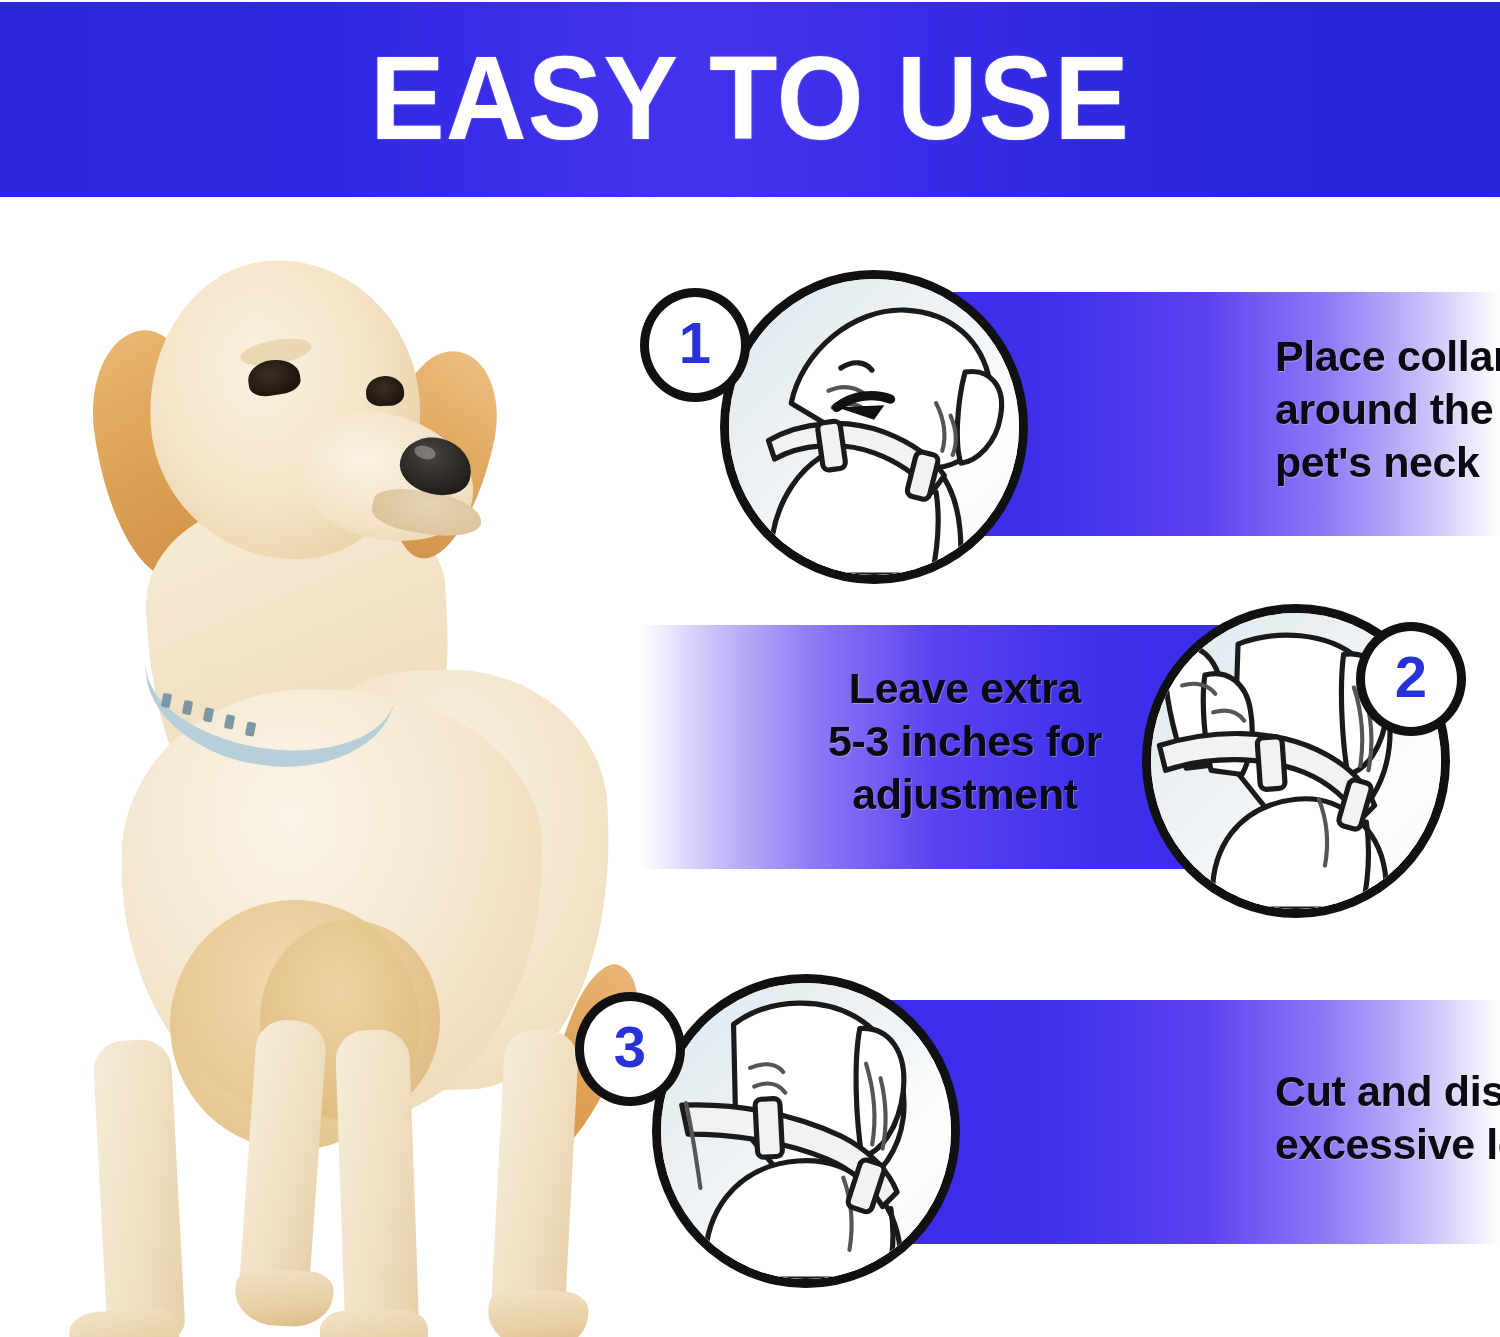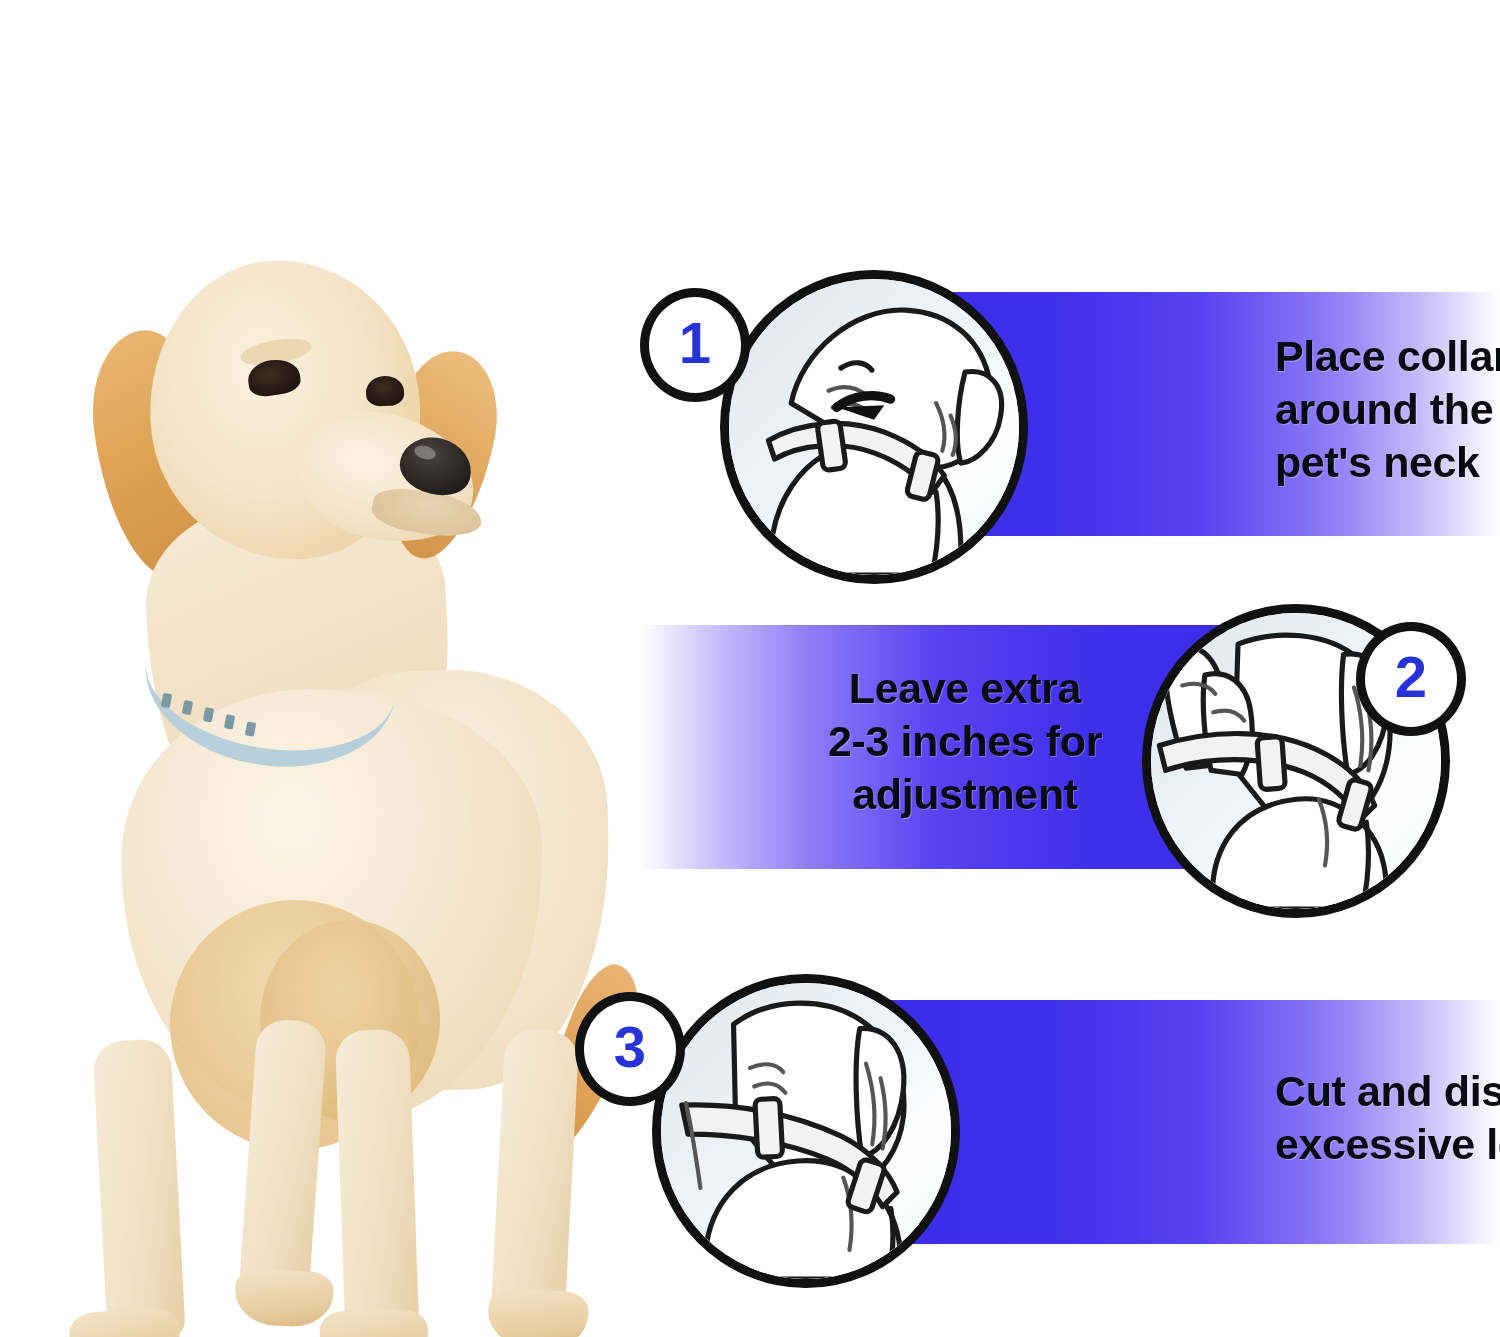--- a/index.html
+++ b/index.html
@@ -297,20 +297,23 @@
   }
   .b-1 { left: 20px; top: 18px; }
   .b-2 { left: 736px; top: 22px; }
   .b-3 { left: -45px; top: 32px; }
 </style>
 </head>
 <body>
 
 <div id="page">
 
+  <div class="banner">
+    <div class="banner-title">EASY TO USE</div>
+  </div>
 
   <div class="photo">
     <div class="dog">
       <div class="fur d-ear-l"></div>
       <div class="fur d-neck"></div>
       <div class="fur d-body"></div>
       <div class="fur d-chest"></div>
       <div class="fur d-haunch"></div>
       <div class="fur d-haunch2"></div>
       <div class="fur d-tail"></div>
@@ -377,21 +380,21 @@
         </g>
         <path d="M200 206 C204 232, 202 258, 196 286" fill="none" stroke="#1a1a1a" stroke-width="5" stroke-linecap="round"></path>
       </svg>
     </div>
     <div class="badge b-1">1</div>
   </div>
 
   <div class="step step-2">
     <div class="bar bar-rtl"></div>
     <div class="caption cap-2">Leave extra
-2-3 inches for
+5-3 inches for
 adjustment</div>
     <div class="circle c-2">
       <div class="c-bg"></div>
       <svg class="c-art" viewBox="0 0 280 286">
         <g fill="#ffffff" stroke="#1a1a1a" stroke-width="5" stroke-linejoin="round" stroke-linecap="round">
           <path d="M84 30 C120 16, 170 18, 200 44 C224 64, 234 96, 230 130 C226 166, 206 196, 180 210
                    L120 200 L80 150 Z"></path>
           <path d="M186 40 C214 36, 232 58, 228 96 C224 130, 208 152, 190 156 C184 120, 182 70, 186 40 Z"></path>
           <path d="M60 286 C54 226, 86 186, 140 180 C184 175, 220 208, 226 250 C228 264, 228 276, 226 286 Z"></path>
         </g>

